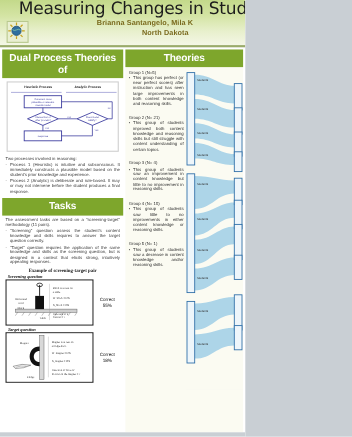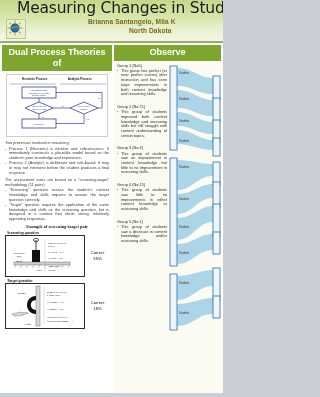--- a/index.html
+++ b/index.html
@@ -209,20 +209,21 @@
         <div class="bul">
           <span class="dash">-</span>
           <span class="txt">Process 1 (Heuristic) is intuitive and subconscious. It immediately constructs a plausible model based on the student's prior knowledge and experience.</span>
         </div>
         <div class="bul">
           <span class="dash">-</span>
           <span class="txt">Process 2 (Analytic) is deliberate and rule-based. It may or may not intervene before the student produces a final response.</span>
         </div>
       </div>
 
+      <div class="secbar" style="margin-top:4px;">Tasks</div>
 
       <div class="body-text">
         <p>The assessment tasks are based on a "screening-target" methodology (11 pairs).</p>
         <div class="bul">
           <span class="dash">-</span>
           <span class="txt">"Screening" question assess the student's content knowledge and skills requires to answer the target question correctly.</span>
         </div>
         <div class="bul">
           <span class="dash">-</span>
           <span class="txt">"Target" question requires the application of the same knowledge and skills as the screening question, but is designed in a context that elicits strong, intuitively appealing responses.</span>
@@ -294,21 +295,21 @@
         <div class="qcorrect">
           <div>Correct</div>
           <div>18%</div>
         </div>
       </div>
 
     </div>
 
     <div class="col-right">
 
-      <div class="secbar">Observe</div>
+      <div class="secbar">Theories</div>
 
       <div class="obs-wrap">
 
         <div class="obs-text">
           <div class="grp">
             <div class="grp-title">Group 1 (N=5)</div>
             <div class="bul">
               <span class="dash">•</span>
               <span class="txt">This group has perfect (or near perfect scores) after instruction and has seen large improvements in both content knowledge and reasoning skills.</span>
             </div>

